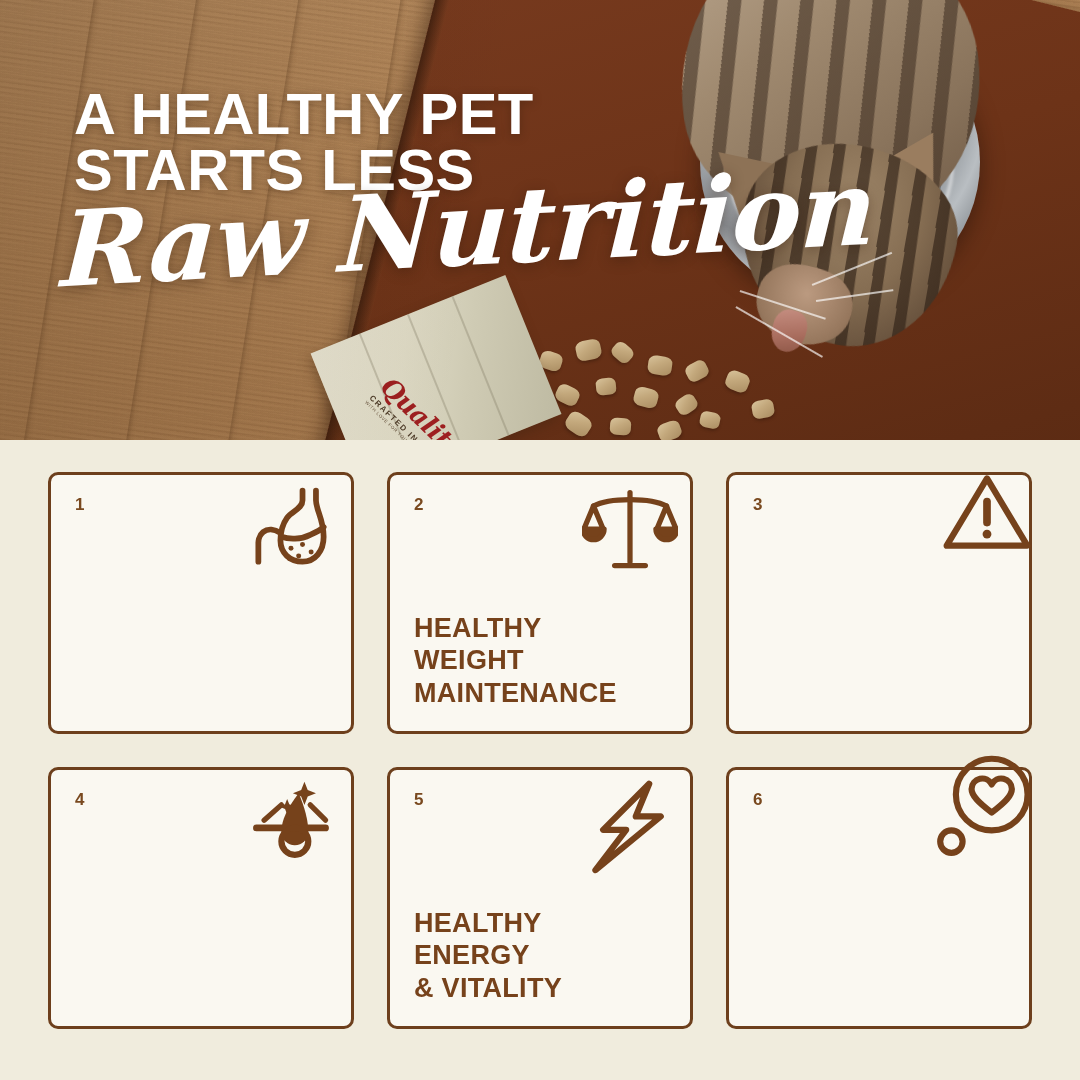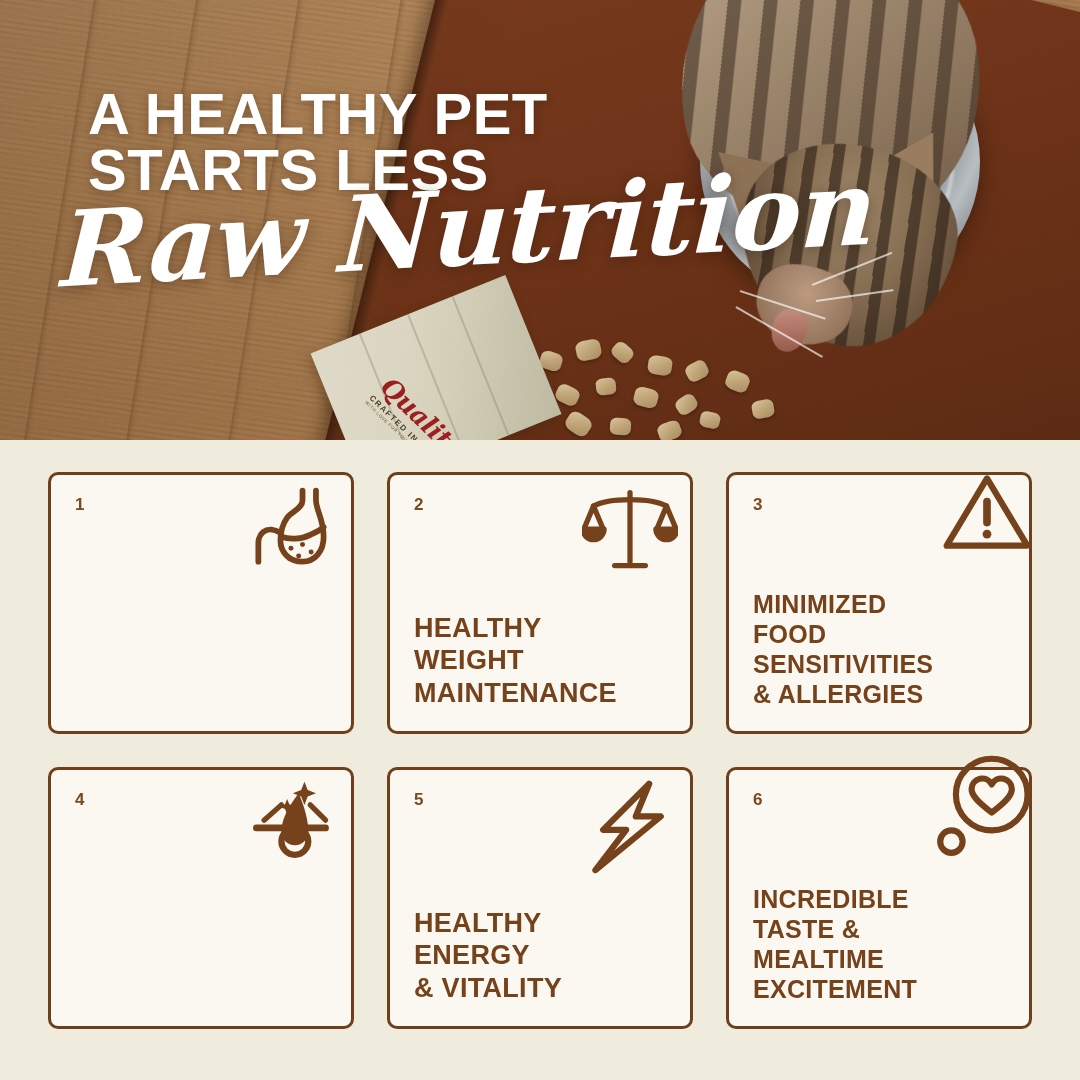--- a/index.html
+++ b/index.html
@@ -245,21 +245,21 @@
 
   .hero-shade {
     position: absolute; inset: 0;
     background: linear-gradient(100deg, rgba(60,34,12,0.22) 0%, rgba(60,34,12,0.0) 45%);
     pointer-events: none;
   }
 
   
   .headline {
     position: absolute;
-    left: 88px; top: 86px;
+    left: 74px; top: 86px;
     z-index: 6;
   }
   .headline .line {
     font-family: "Liberation Sans Narrow", "Liberation Sans", sans-serif;
     font-weight: 700;
     font-size: 58px;
     line-height: 0.96;
     letter-spacing: 0.5px;
     color: #ffffff;
     text-shadow: 0 2px 10px rgba(50,26,10,0.35);
@@ -445,24 +445,20 @@
 
     <div class="card tight">
       <div class="card-num">3</div>
       <div class="card-icon overflow-tr">
         <svg viewBox="0 0 100 100" fill="none" stroke="currentColor" stroke-width="6.5" stroke-linecap="round" stroke-linejoin="round">
           <path d="M50 14 L92 84 H8 Z"></path>
           <path d="M50 38 v22" stroke-width="8"></path>
           <circle cx="50" cy="72" r="4.6" fill="currentColor" stroke="none"></circle>
         </svg>
       </div>
-      <div class="card-text">MINIMIZED
-FOOD
-SENSITIVITIES
-&amp; ALLERGIES</div>
     </div>
 
     <div class="card">
       <div class="card-num">4</div>
       <div class="card-icon">
         <svg viewBox="0 0 100 100" fill="none" stroke="currentColor" stroke-width="6" stroke-linecap="round" stroke-linejoin="round">
           <path d="M14 52 h72" stroke-width="7"></path>
           <path d="M58 16 C46 32 40 44 40 56 a14 14 0 0 0 28 0 C68 44 64 30 58 16 Z" fill="currentColor" stroke="none"></path>
           <path d="M54 52 a14 14 0 0 0 0 28 a14 14 0 0 0 0 -28" fill="none" stroke="currentColor" stroke-width="6.5"></path>
           <path d="M22 44 L40 28" stroke-width="5.5"></path>
@@ -487,20 +483,16 @@
 
     <div class="card tight">
       <div class="card-num">6</div>
       <div class="card-icon bubble">
         <svg viewBox="0 0 100 100" fill="none" stroke="currentColor" stroke-width="5.5" stroke-linecap="round" stroke-linejoin="round">
           <circle cx="56" cy="38" r="32"></circle>
           <circle cx="20" cy="80" r="10"></circle>
           <path d="M56 54 C44 45 38 39 38 33 a9.5 9.5 0 0 1 18 -4 a9.5 9.5 0 0 1 18 4 c0 6 -6 12 -18 21 Z"></path>
         </svg>
       </div>
-      <div class="card-text">INCREDIBLE
-TASTE &amp;
-MEALTIME
-EXCITEMENT</div>
     </div>
 
   </div>
 </div>
 
 </body></html>

